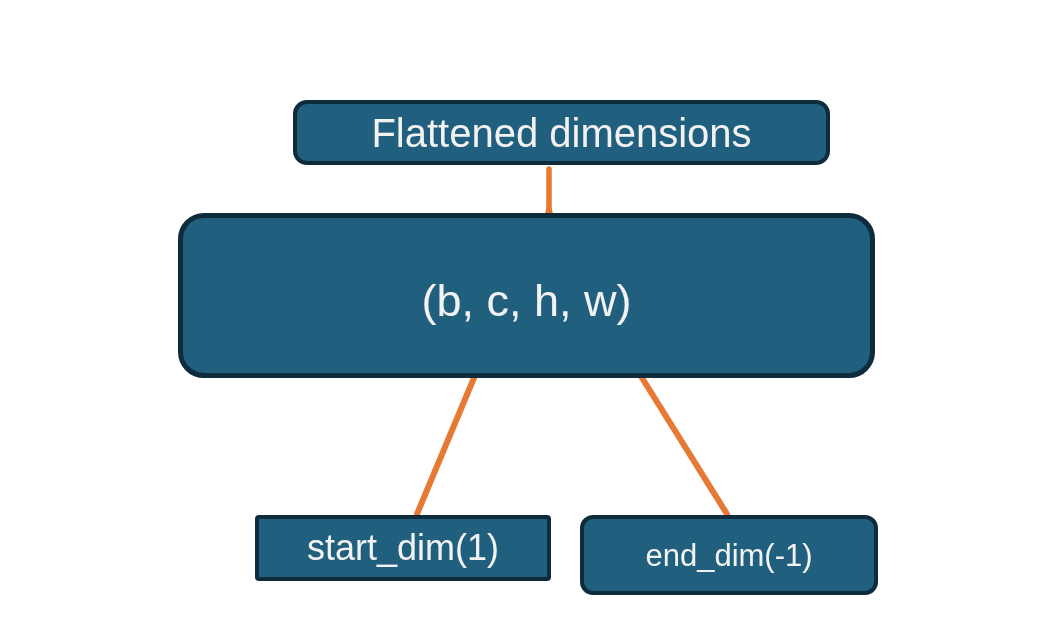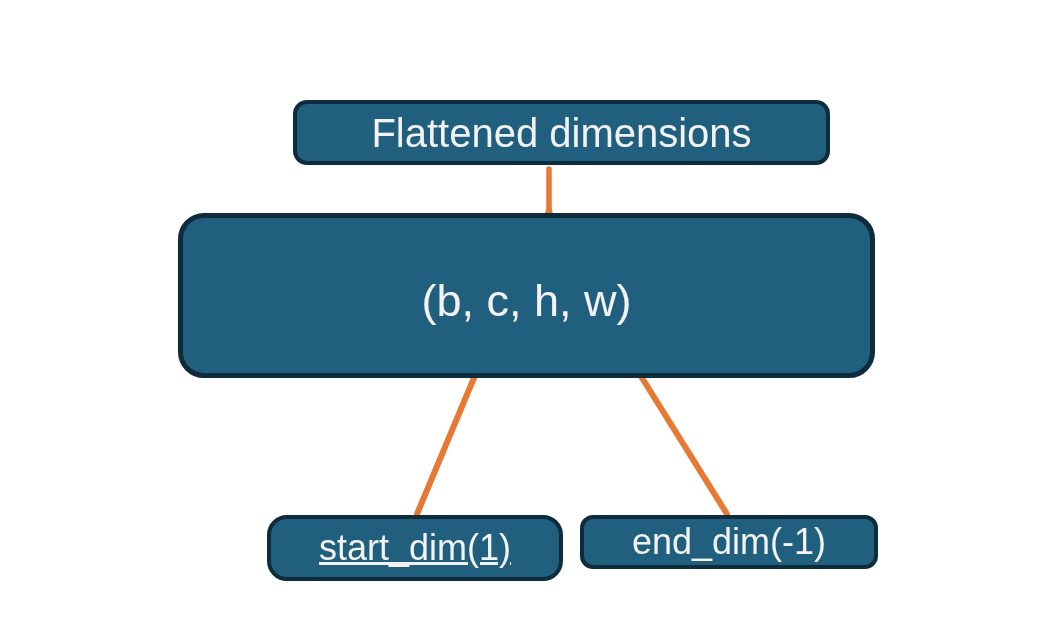--- a/index.html
+++ b/index.html
@@ -47,31 +47,30 @@
   }
   .node-tensor {
     left: 178px; top: 213px;
     width: 697px; height: 165px;
     border: 5px solid var(--node-border);
     border-radius: 26px;
     font-size: 45px;
     padding-top: 10px;
   }
   .node-start-dim {
-    left: 267px; top: 515px;
+    left: 255px; top: 515px;
     width: 296px; height: 66px;
-    border-radius: 20px;
+    border-radius: 4px;
     font-size: 36px;
-    text-decoration: underline;
   }
   .node-end-dim {
     left: 580px; top: 515px;
-    width: 298px; height: 54px;
+    width: 298px; height: 80px;
     border-radius: 13px;
-    font-size: 36px;
+    font-size: 31px;
     justify-content: center;
   }
   .connector {
     stroke: var(--accent);
     fill: none;
     stroke-linecap: round;
     stroke-linejoin: round;
   }
   .brace-stroke { stroke-width: 5.5px; }
   .arrow-stroke { stroke-width: 6px; }

